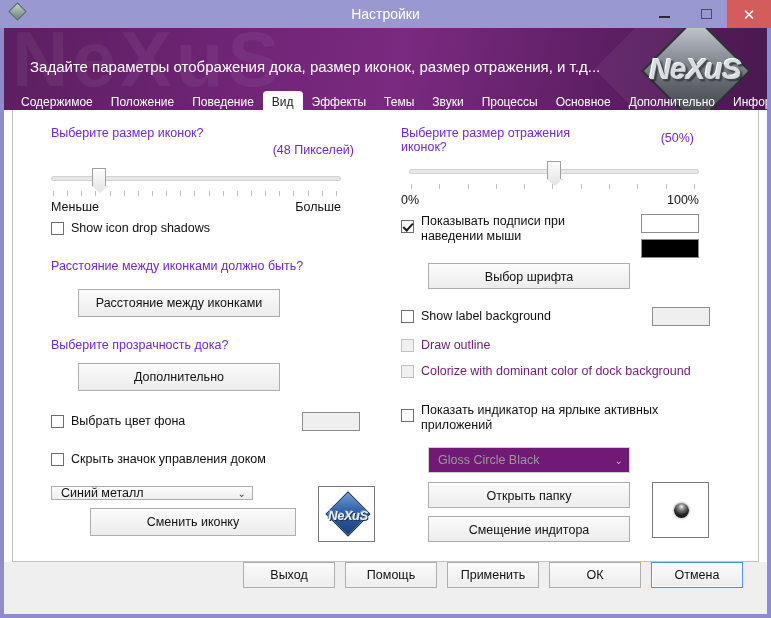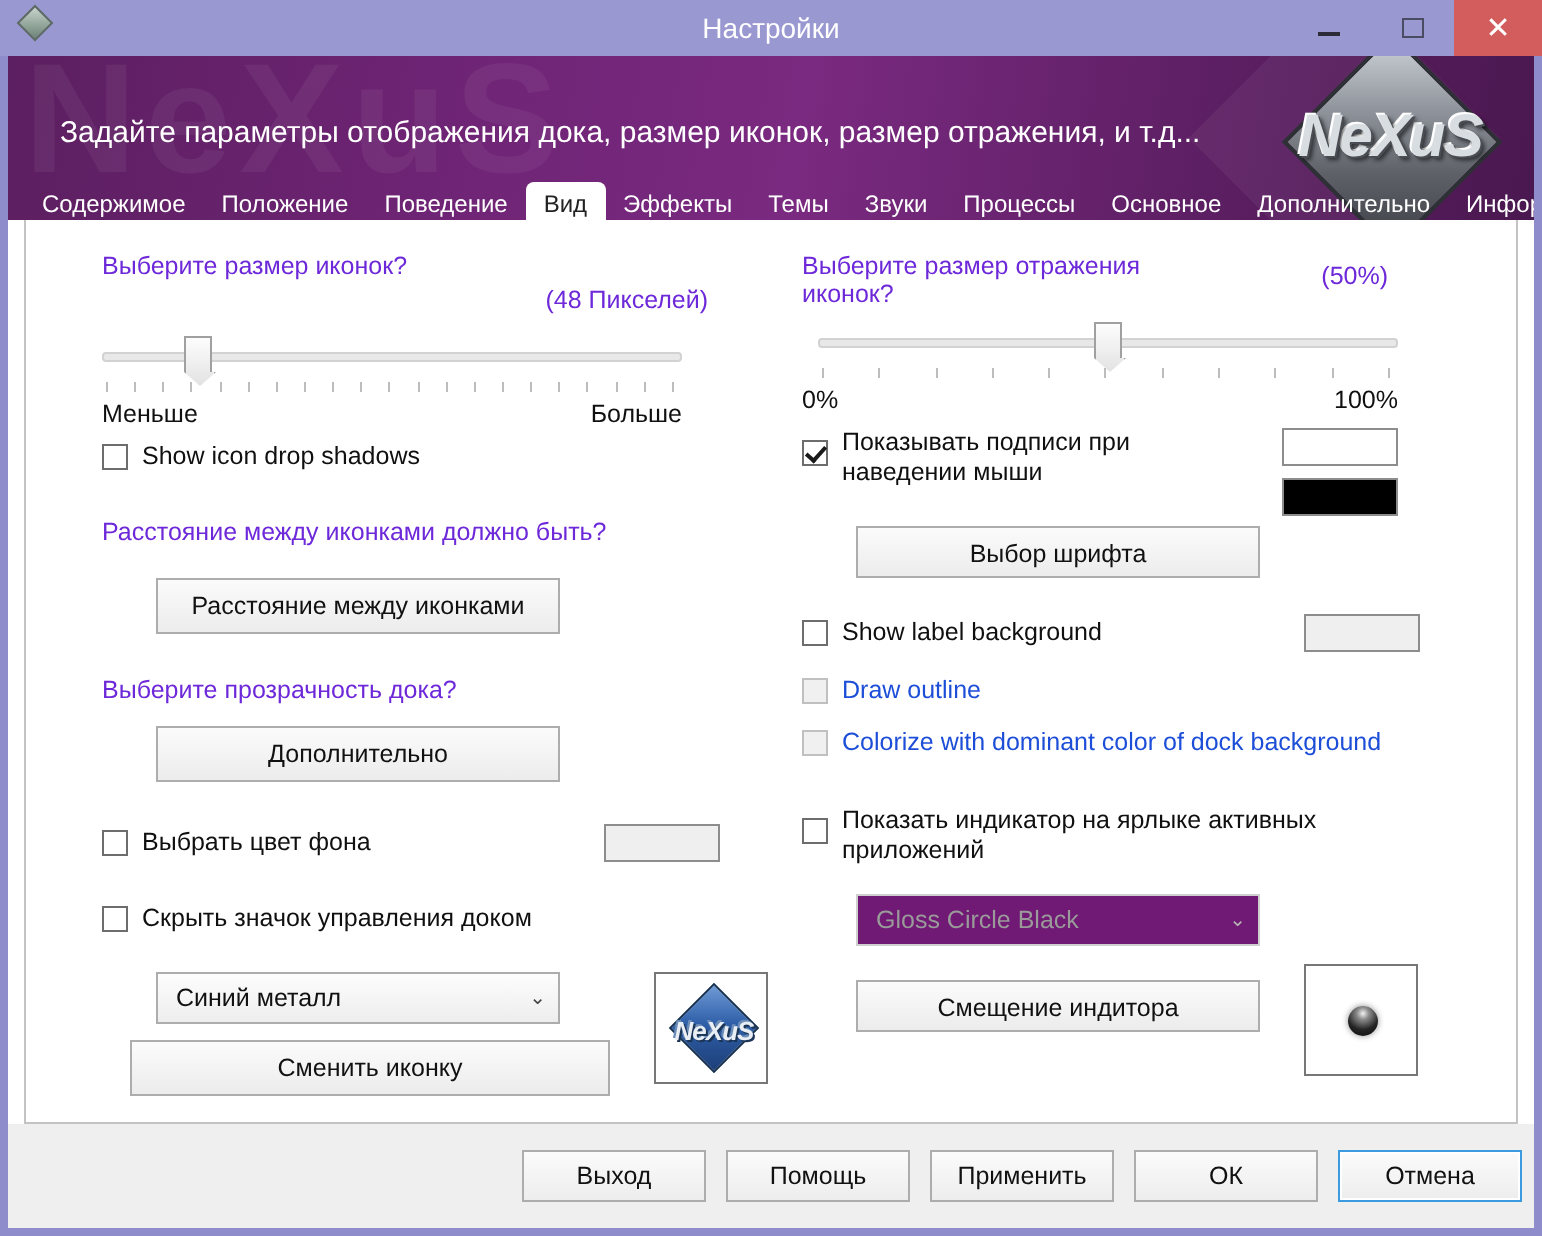--- a/index.html
+++ b/index.html
@@ -262,21 +262,21 @@
     content: "";
     position: absolute;
     left: 3px; top: 0px;
     width: 4px; height: 8px;
     border: solid #1a1a1a;
     border-width: 0 2px 2px 0;
     transform: rotate(42deg);
   }
   .cbox.disabled { border-color: #c0c0c0; background: #f0f0f0; }
   .cbtext { margin-left: 7px; font-size: 12.5px; color: #101010; line-height: 15px; }
-  .cbtext.dis { color: #1d4ed8; }
+  .cbtext.dis { color: #701a75; }
 
   
   .btn {
     background: linear-gradient(#fbfbfb,#ececec);
     border: 1px solid #adadad;
     font-size: 12.5px;
     color: #111;
     text-align: center;
     line-height: 1;
     padding: 7px 6px;
@@ -342,23 +342,23 @@
     border-radius: 50%;
     background: radial-gradient(circle at 50% 25%, #f2f2f2 0%, #8d8d8d 22%, #242424 60%, #0a0a0a 100%);
     box-shadow: 0 0 3px rgba(0,0,0,0.45);
   }
 
   
   #footer {
     flex: 0 0 52px;
     background: #efefef;
     display: flex;
-    align-items: center;
+    align-items: flex-start;
     justify-content: flex-end;
-    padding-right: 6px;
+    padding-right: 24px;
     gap: 10px;
   }
   .fbtn {
     width: 92px; height: 26px;
     background: linear-gradient(#fbfbfb,#ededed);
     border: 1px solid #adadad;
     font-size: 12.5px;
     color: #111;
     display: flex; align-items: center; justify-content: center;
     font-family: "Liberation Sans", sans-serif;
@@ -478,25 +478,25 @@
             <div class="swatch" style="width:58px;height:19px;background:#efefef;margin-right:1px;"></div>
           </div>
 
           <div class="cbrow" style="margin-top:21px;">
             <span class="cbox"></span>
             <span class="cbtext">Скрыть значок управления доком</span>
           </div>
 
           <div style="display:flex;align-items:flex-start;margin-top:19px;">
             <div>
-              <div class="combo" style="width:202px;height:26px;margin-left:27px;">
+              <div class="combo" style="width:202px;height:14px;">
                 <span>Синий металл</span>
                 <span class="chev">⌄</span>
               </div>
-              <div class="btn" style="width:240px;height:28px;margin:8px 0 0 14px;">Сменить иконку</div>
+              <div class="btn" style="width:206px;height:28px;margin:8px 0 0 39px;">Сменить иконку</div>
             </div>
             <div class="preview" style="width:57px;height:56px;margin-left:22px;">
               <div class="nexus-icon">
                 <div class="d"></div>
                 <div class="w">NeXuS</div>
               </div>
             </div>
           </div>
         </div>
 
@@ -566,20 +566,21 @@
             <span class="cbtext" style="max-width:250px;">Показать индикатор на ярлыке активных приложений</span>
           </div>
 
           <div class="combo disabled" style="width:202px;height:26px;margin:14px 0 0 27px;">
             <span>Gloss Circle Black</span>
             <span class="chev">⌄</span>
           </div>
 
           <div style="display:flex;align-items:flex-start;margin-top:9px;">
             <div>
+              <div class="btn" style="width:202px;height:26px;margin-left:27px;">Открыть папку</div>
               <div class="btn" style="width:202px;height:26px;margin:8px 0 0 27px;">Смещение индитора</div>
             </div>
             <div class="preview" style="width:57px;height:56px;margin-left:22px;">
               <span class="gloss-dot"></span>
             </div>
           </div>
 
         </div>
       </div>
     </div>

